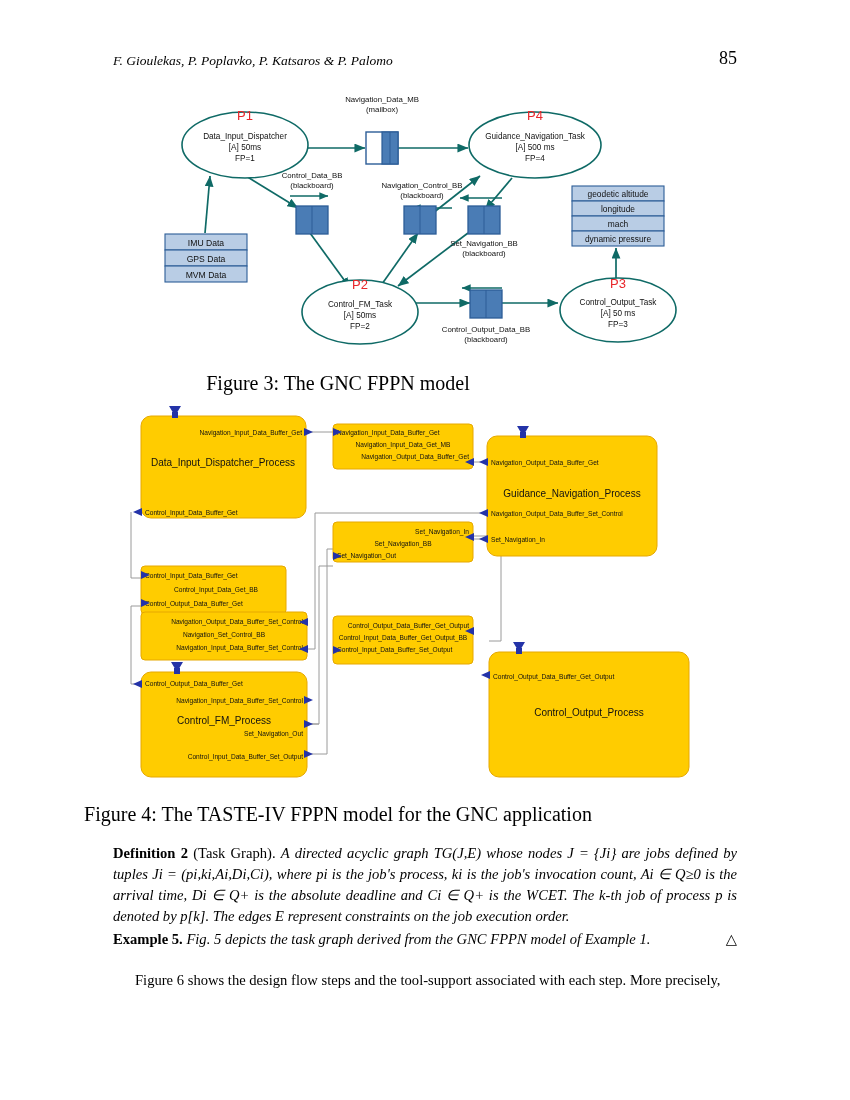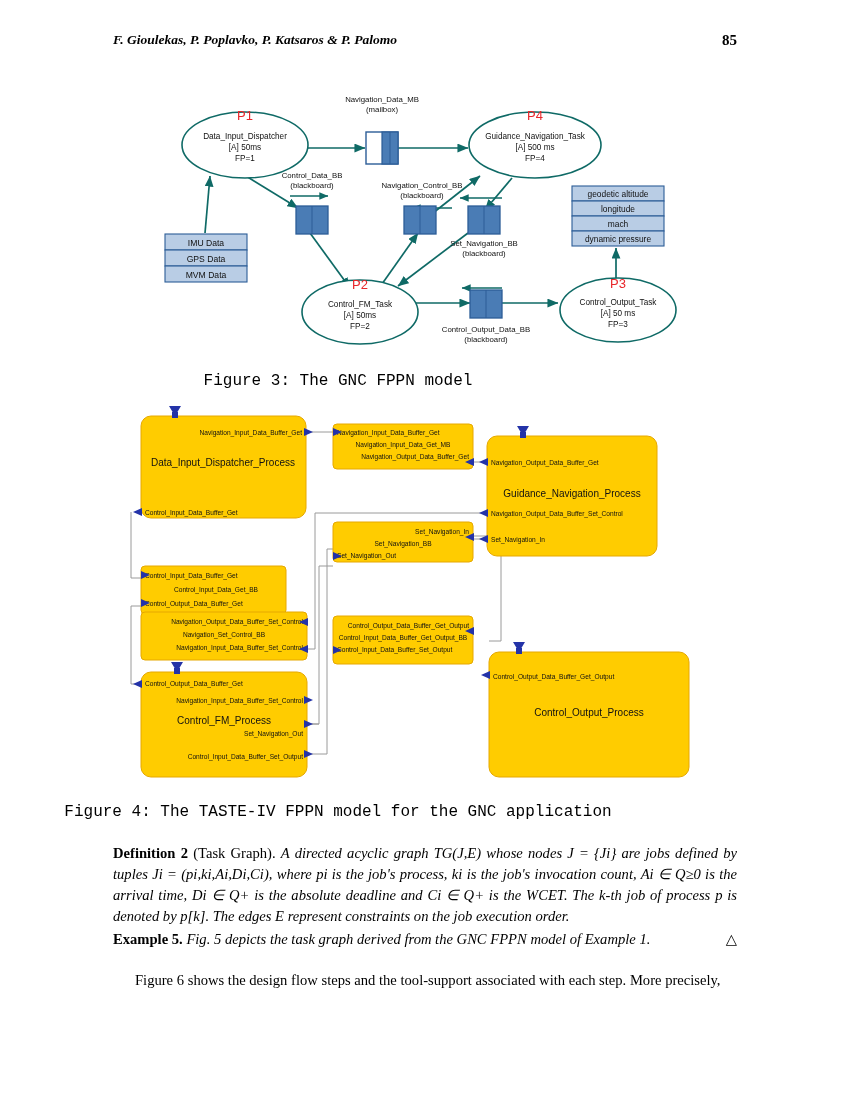--- a/index.html
+++ b/index.html
@@ -12,50 +12,49 @@
     height: 1100px;
     position: relative;
     font-family: "Liberation Serif", serif;
     color: #000;
     overflow: hidden;
   }
 
   
   .runhead {
     position: absolute;
-    top: 32px;
+    top: 48px;
     left: 113px;
     width: 624px;
     font-family: "Liberation Serif", serif;
     font-style: italic;
     font-size: 13.5px;
     display: flex;
     justify-content: space-between;
-    align-items: flex-start;
-    font-weight: bold;
-  }
-  .runhead .pageno { font-style: normal; font-size: 15px; }
+    align-items: flex-end;
+  }
+  .runhead .pageno { font-style: normal; font-size: 18px; }
 
   
   #figure3 {
     position: absolute;
     left: 150px;
     top: 88px;
     width: 560px;
     height: 275px;
   }
   #figure3 svg { display:block; }
 
   .cap {
     position: absolute;
     width: 676px;
     left: 0;
     text-align: center;
-    font-family: Liberation Mono, monospace;
-    font-size: 16px;
+    font-family: Liberation Serif, serif;
+    font-size: 20px;
   }
   #cap3 { top: 372px; }
   #cap4 { top: 803px; }
 
   
   #figure4 {
     position: absolute;
     left: 121px;
     top: 394px;
     width: 610px;

